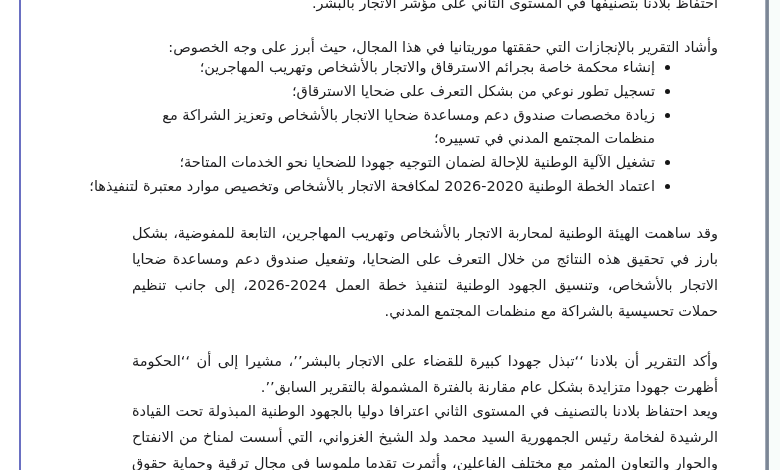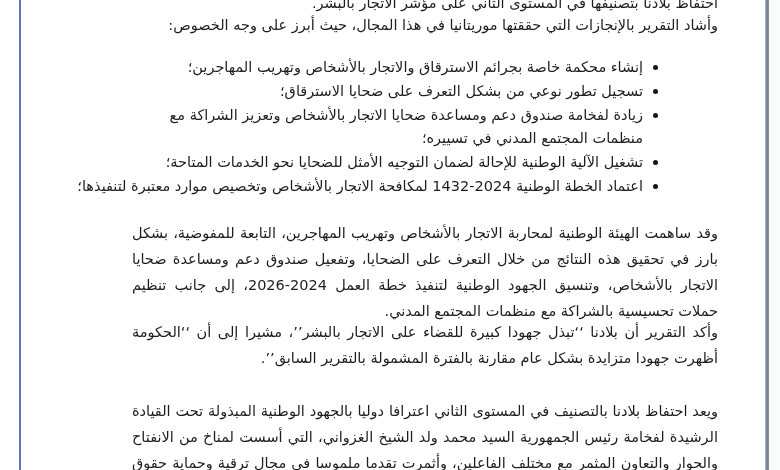--- a/index.html
+++ b/index.html
@@ -50,25 +50,25 @@
   }
   .content p {
     margin: 0;
     position: absolute;
     right: 0;
     left: 0;
     font-size: 14.5px;
     line-height: 26px;
   }
   .p-intro { top: -10px; text-align: right; }
-  .p-lead  { top: 12px;  text-align: right; }
+  .p-lead  { top: 34px;  text-align: right; }
   .achv {
     position: absolute;
     top: 56px;
-    right: 12px;
+    right: 0;
     left: 0;
     margin: 0;
     padding: 0;
     list-style: none;
   }
   .achv li {
     display: flex;
     direction: rtl;
     align-items: flex-start;
     margin: 0 48px 1px 0;
@@ -80,21 +80,21 @@
     width: 5px;
     height: 5px;
     border-radius: 50%;
     background: #151515;
     margin-top: 9px;
     margin-left: 10px;
   }
   .txt { flex: 1; text-align: right; }
   .achv li:nth-child(5) .txt { white-space: nowrap; }
   .p-commission { top: 220px; text-align: justify; }
-  .p-quote      { top: 319px; text-align: justify; }
+  .p-quote      { top: 348px; text-align: justify; }
   .p-conclusion { top: 398px; text-align: justify; }
 </style>
 </head>
 <body>
 
 <div class="left-rule"></div>
 <div class="right-margin-band"></div>
 <div class="right-bar"></div>
 
 <div class="content">
@@ -106,29 +106,29 @@
     <li>
       <span class="dot"></span>
       <span class="txt">إنشاء محكمة خاصة بجرائم الاسترقاق والاتجار بالأشخاص وتهريب المهاجرين؛</span>
     </li>
     <li>
       <span class="dot"></span>
       <span class="txt">تسجيل تطور نوعي من بشكل التعرف على ضحايا الاسترقاق؛</span>
     </li>
     <li>
       <span class="dot"></span>
-      <span class="txt">زيادة لفخامة صندوق دعم ومساعدة ضحايا الاتجار بالأشخاص وتعزيز الشراكة مع منظمات المجتمع المدني في تسييره؛</span>
+      <span class="txt">زيادة مخصصات صندوق دعم ومساعدة ضحايا الاتجار بالأشخاص وتعزيز الشراكة مع منظمات المجتمع المدني في تسييره؛</span>
     </li>
     <li>
       <span class="dot"></span>
-      <span class="txt">تشغيل الآلية الوطنية للإحالة لضمان التوجيه الأمثل للضحايا نحو الخدمات المتاحة؛</span>
+      <span class="txt">تشغيل الآلية الوطنية للإحالة لضمان التوجيه جهودا للضحايا نحو الخدمات المتاحة؛</span>
     </li>
     <li>
       <span class="dot"></span>
-      <span class="txt">اعتماد الخطة الوطنية 2024‏-1432 لمكافحة الاتجار بالأشخاص وتخصيص موارد معتبرة لتنفيذها؛</span>
+      <span class="txt">اعتماد الخطة الوطنية 2020‏-2026 لمكافحة الاتجار بالأشخاص وتخصيص موارد معتبرة لتنفيذها؛</span>
     </li>
   </ul>
 
   <p class="p-commission">وقد ساهمت الهيئة الوطنية لمحاربة الاتجار بالأشخاص وتهريب المهاجرين، التابعة للمفوضية، بشكل بارز في تحقيق هذه النتائج من خلال التعرف على الضحايا، وتفعيل صندوق دعم ومساعدة ضحايا الاتجار بالأشخاص، وتنسيق الجهود الوطنية لتنفيذ خطة العمل 2024‏-2026، إلى جانب تنظيم حملات تحسيسية بالشراكة مع منظمات المجتمع المدني.</p>
 
   <p class="p-quote">وأكد التقرير أن بلادنا ‘‘تبذل جهودا كبيرة للقضاء على الاتجار بالبشر’’، مشيرا إلى أن ‘‘الحكومة أظهرت جهودا متزايدة بشكل عام مقارنة بالفترة المشمولة بالتقرير السابق’’.</p>
 
   <p class="p-conclusion">ويعد احتفاظ بلادنا بالتصنيف في المستوى الثاني اعترافا دوليا بالجهود الوطنية المبذولة تحت القيادة الرشيدة لفخامة رئيس الجمهورية السيد محمد ولد الشيخ الغزواني، التي أسست لمناخ من الانفتاح والحوار والتعاون المثمر مع مختلف الفاعلين، وأثمرت تقدما ملموسا في مجال ترقية وحماية حقوق الإنسان.</p>
 </div>
 

